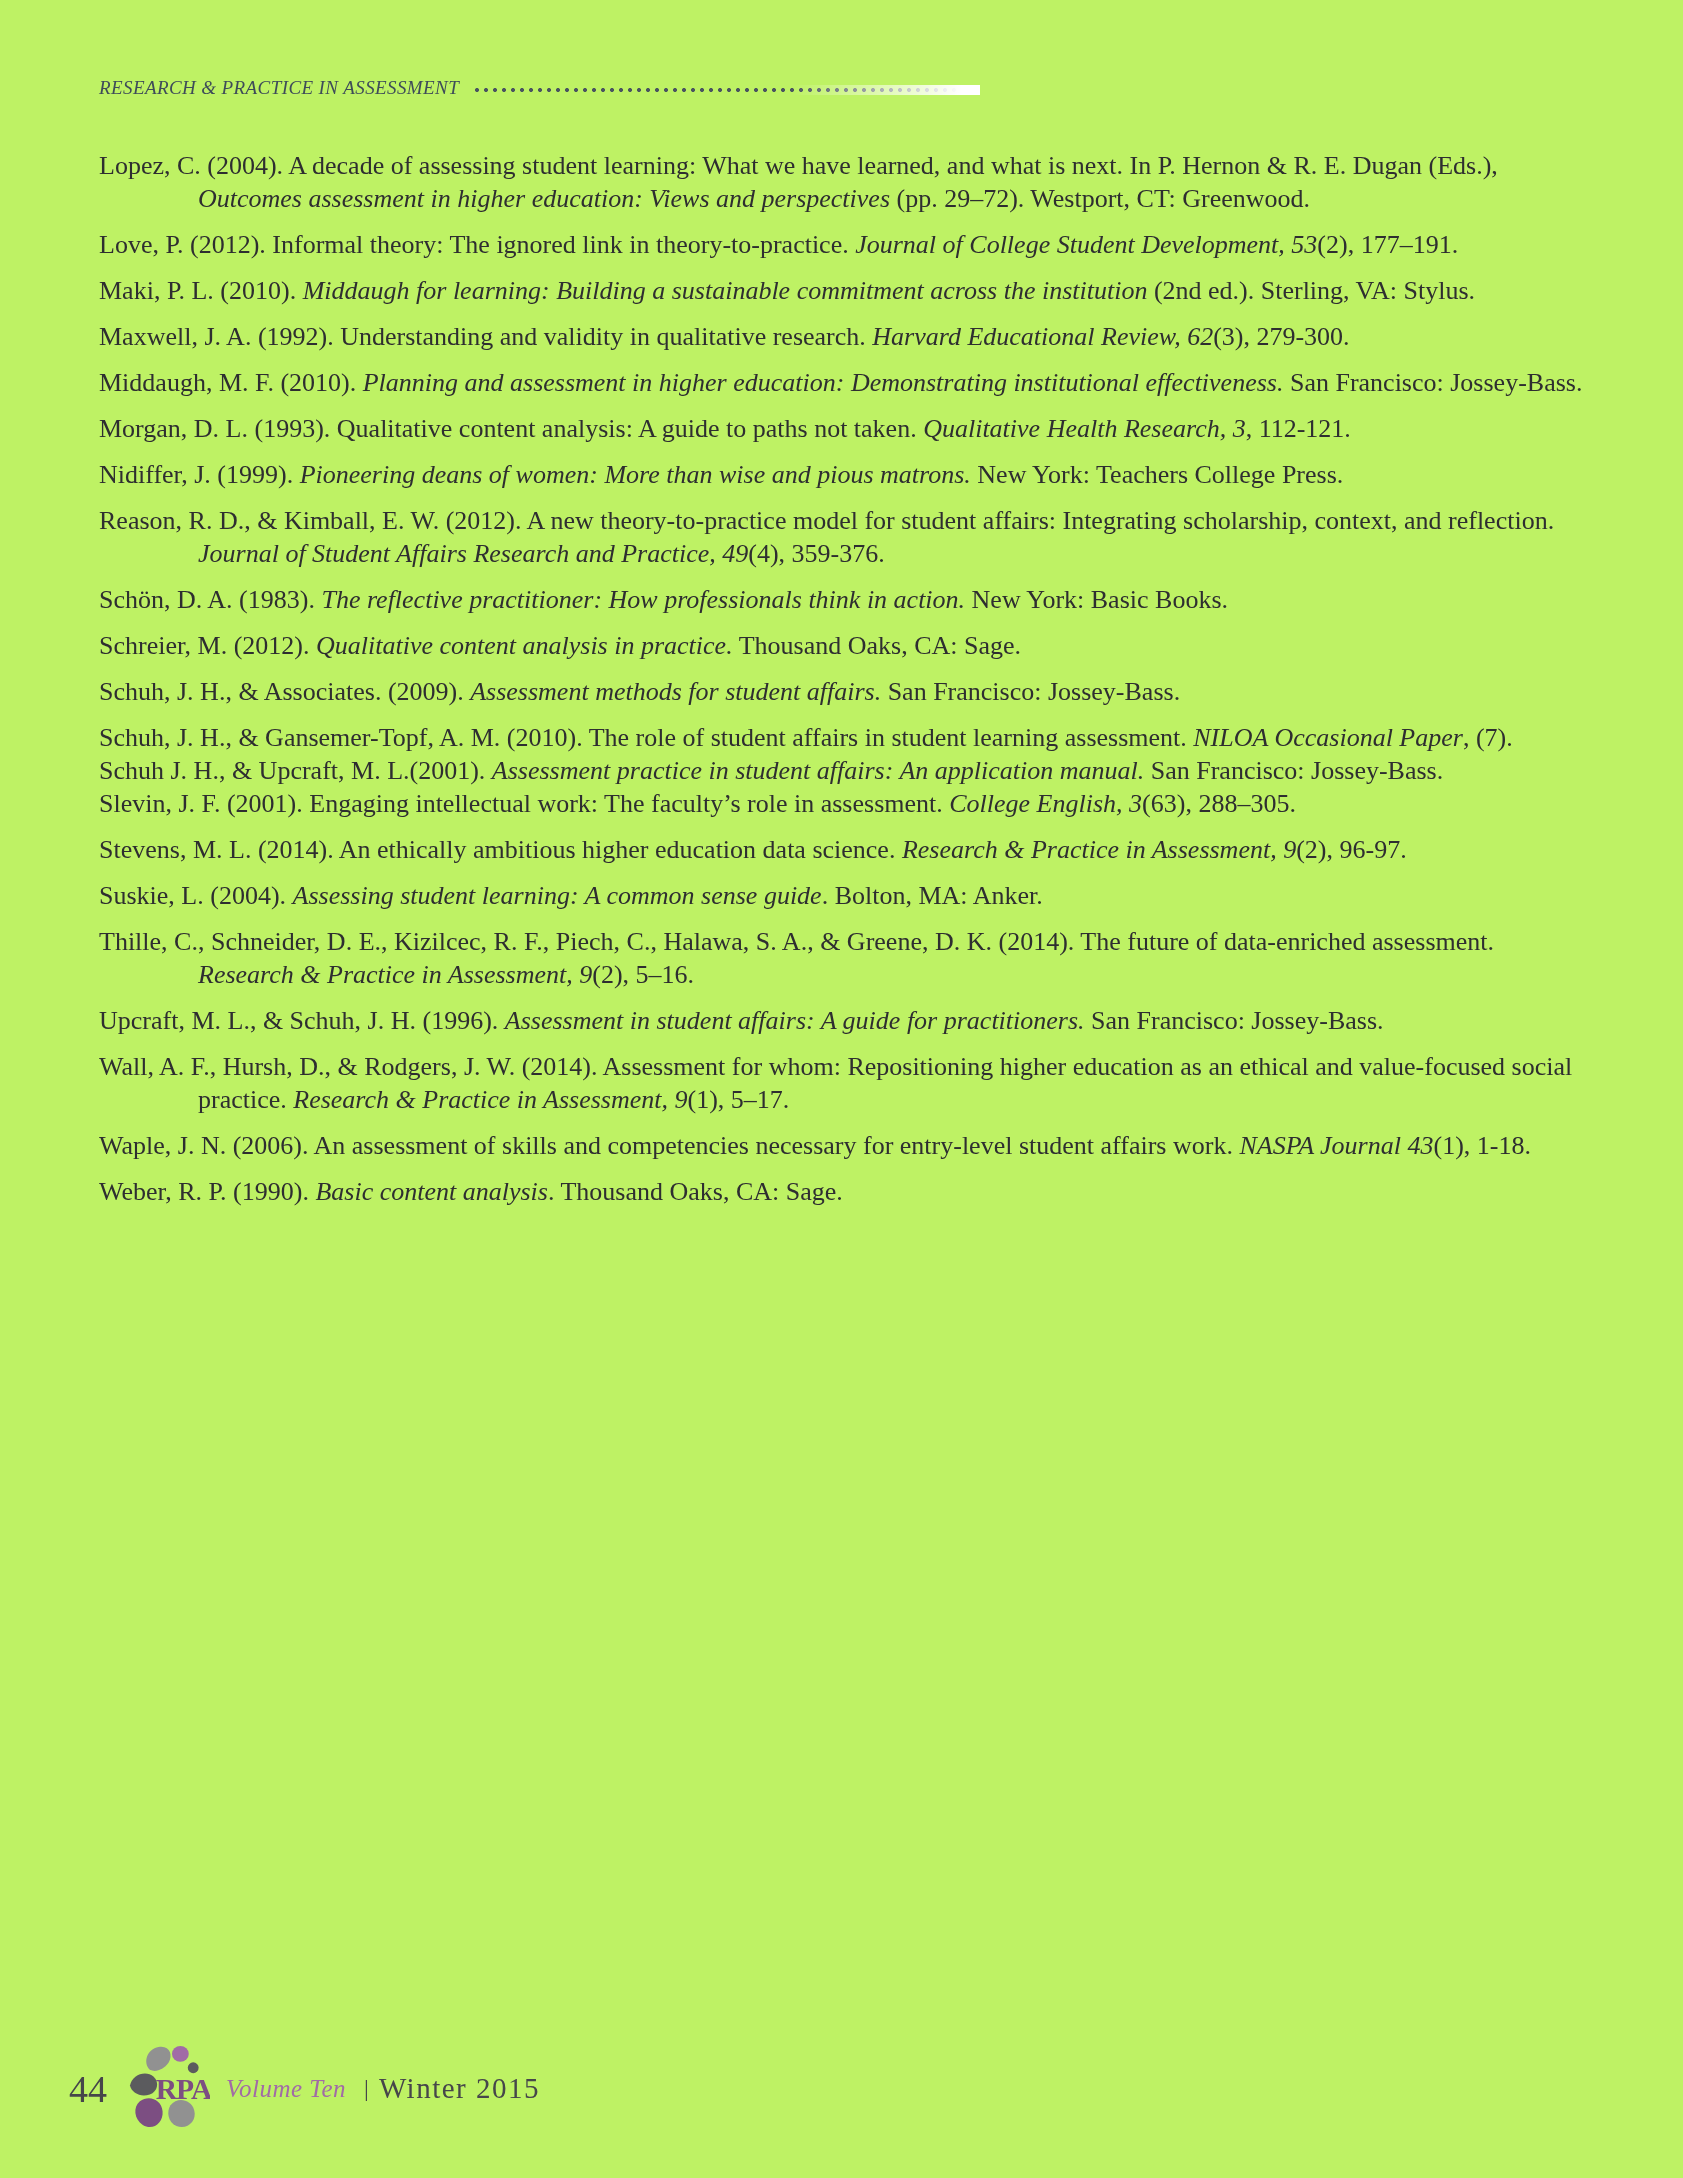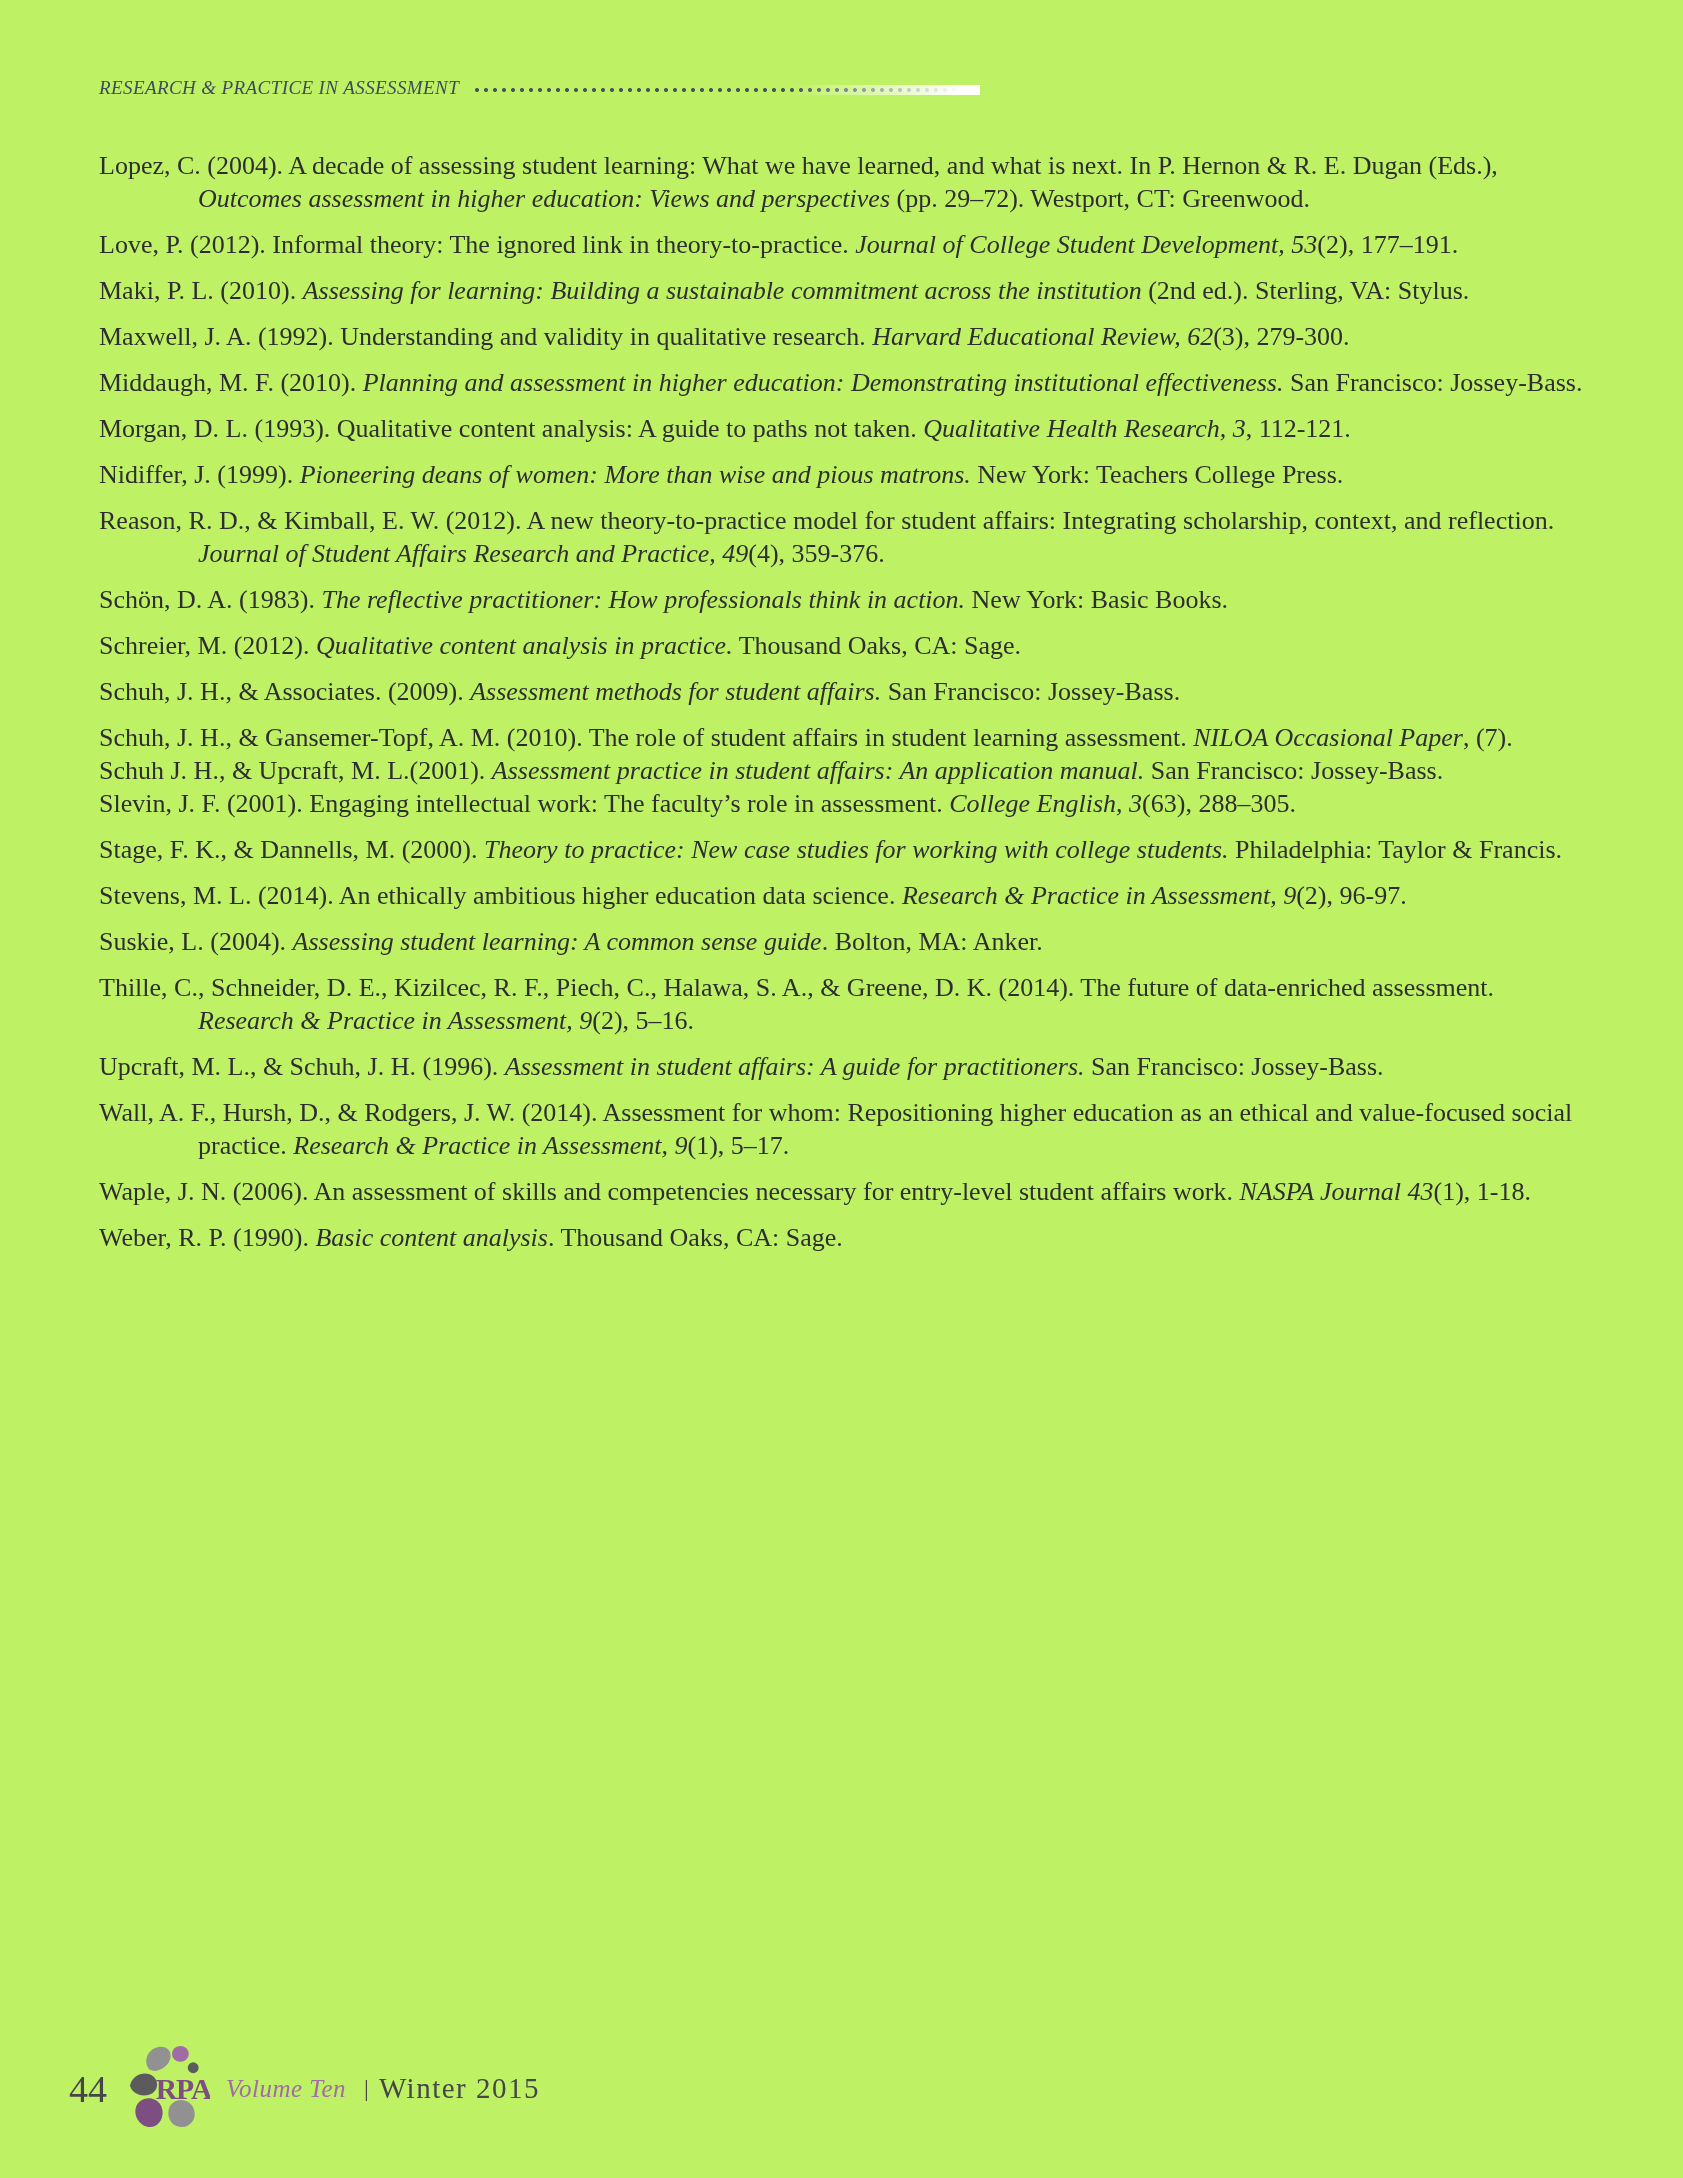--- a/index.html
+++ b/index.html
@@ -102,33 +102,32 @@
 <div class="page">
 
   <div class="header">
     <span class="journal-title">RESEARCH &amp; PRACTICE IN ASSESSMENT</span>
     <span class="dot-leader"></span>
   </div>
 
   <div class="references">
       <p class="ref"><span>Lopez, C. (2004). A decade of assessing student learning: What we have learned, and what is next. In P. Hernon &amp; R. E. Dugan (Eds.), </span><em>Outcomes assessment in higher education: Views and perspectives</em><span> (pp. 29–72). Westport, CT: Greenwood.</span></p>
       <p class="ref"><span>Love, P. (2012). Informal theory: The ignored link in theory-to-practice. </span><em>Journal of College Student Development, 53</em><span>(2), 177–191.</span></p>
-      <p class="ref"><span>Maki, P. L. (2010). </span><em>Assessing for learning: Building a sustainable commitment across the institution</em><span> (2nd ed.). Sterling, VA: Stylus.</span></p>
+      <p class="ref"><span>Maki, P. L. (2010). </span><em>Middaugh for learning: Building a sustainable commitment across the institution</em><span> (2nd ed.). Sterling, VA: Stylus.</span></p>
       <p class="ref"><span>Maxwell, J. A. (1992). Understanding and validity in qualitative research. </span><em>Harvard Educational Review, 62</em><span>(3), 279-300.</span></p>
       <p class="ref"><span>Middaugh, M. F. (2010). </span><em>Planning and assessment in higher education: Demonstrating institutional effectiveness.</em><span> San Francisco: Jossey-Bass.</span></p>
       <p class="ref"><span>Morgan, D. L. (1993). Qualitative content analysis: A guide to paths not taken. </span><em>Qualitative Health Research, 3</em><span>, 112-121.</span></p>
       <p class="ref"><span>Nidiffer, J. (1999). </span><em>Pioneering deans of women: More than wise and pious matrons.</em><span> New York: Teachers College Press.</span></p>
       <p class="ref"><span>Reason, R. D., &amp; Kimball, E. W. (2012). A new theory-to-practice model for student affairs: Integrating scholarship, context, and reflection. </span><em>Journal of Student Affairs Research and Practice, 49</em><span>(4), 359-376.</span></p>
       <p class="ref"><span>Schön, D. A. (1983). </span><em>The reflective practitioner: How professionals think in action.</em><span> New York: Basic Books.</span></p>
       <p class="ref"><span>Schreier, M. (2012). </span><em>Qualitative content analysis in practice.</em><span> Thousand Oaks, CA: Sage.</span></p>
       <p class="ref"><span>Schuh, J. H., &amp; Associates. (2009). </span><em>Assessment methods for student affairs.</em><span> San Francisco: Jossey-Bass.</span></p>
       <p class="ref"><span>Schuh, J. H., &amp; Gansemer-Topf, A. M. (2010). The role of student affairs in student learning assessment. </span><em>NILOA Occasional Paper</em><span>, (7).</span></p>
       <p class="ref tight"><span>Schuh J. H., &amp; Upcraft, M. L.(2001). </span><em>Assessment practice in student affairs: An application manual.</em><span> San Francisco: Jossey-Bass.</span></p>
       <p class="ref tight"><span>Slevin, J. F. (2001). Engaging intellectual work: The faculty’s role in assessment. </span><em>College English, 3</em><span>(63), 288–305.</span></p>
-      <p class="ref"><span>Stage, F. K., &amp; Dannells, M. (2000). </span><em>Theory to practice: New case studies for working with college students.</em><span> Philadelphia: Taylor &amp; Francis.</span></p>
       <p class="ref"><span>Stevens, M. L. (2014). An ethically ambitious higher education data science. </span><em>Research &amp; Practice in Assessment, 9</em><span>(2), 96-97.</span></p>
       <p class="ref"><span>Suskie, L. (2004). </span><em>Assessing student learning: A common sense guide</em><span>. Bolton, MA: Anker.</span></p>
       <p class="ref"><span>Thille, C., Schneider, D. E., Kizilcec, R. F., Piech, C., Halawa, S. A., &amp; Greene, D. K. (2014). The future of data-enriched assessment. </span><em>Research &amp; Practice in Assessment, 9</em><span>(2), 5–16.</span></p>
       <p class="ref"><span>Upcraft, M. L., &amp; Schuh, J. H. (1996). </span><em>Assessment in student affairs: A guide for practitioners.</em><span> San Francisco: Jossey-Bass.</span></p>
       <p class="ref"><span>Wall, A. F., Hursh, D., &amp; Rodgers, J. W. (2014). Assessment for whom: Repositioning higher education as an ethical and value-focused social practice. </span><em>Research &amp; Practice in Assessment, 9</em><span>(1), 5–17.</span></p>
       <p class="ref"><span>Waple, J. N. (2006). An assessment of skills and competencies necessary for entry-level student affairs work. </span><em>NASPA Journal 43</em><span>(1), 1-18.</span></p>
       <p class="ref"><span>Weber, R. P. (1990). </span><em>Basic content analysis</em><span>. Thousand Oaks, CA: Sage.</span></p>
     </div>
 
   <div class="footer">

